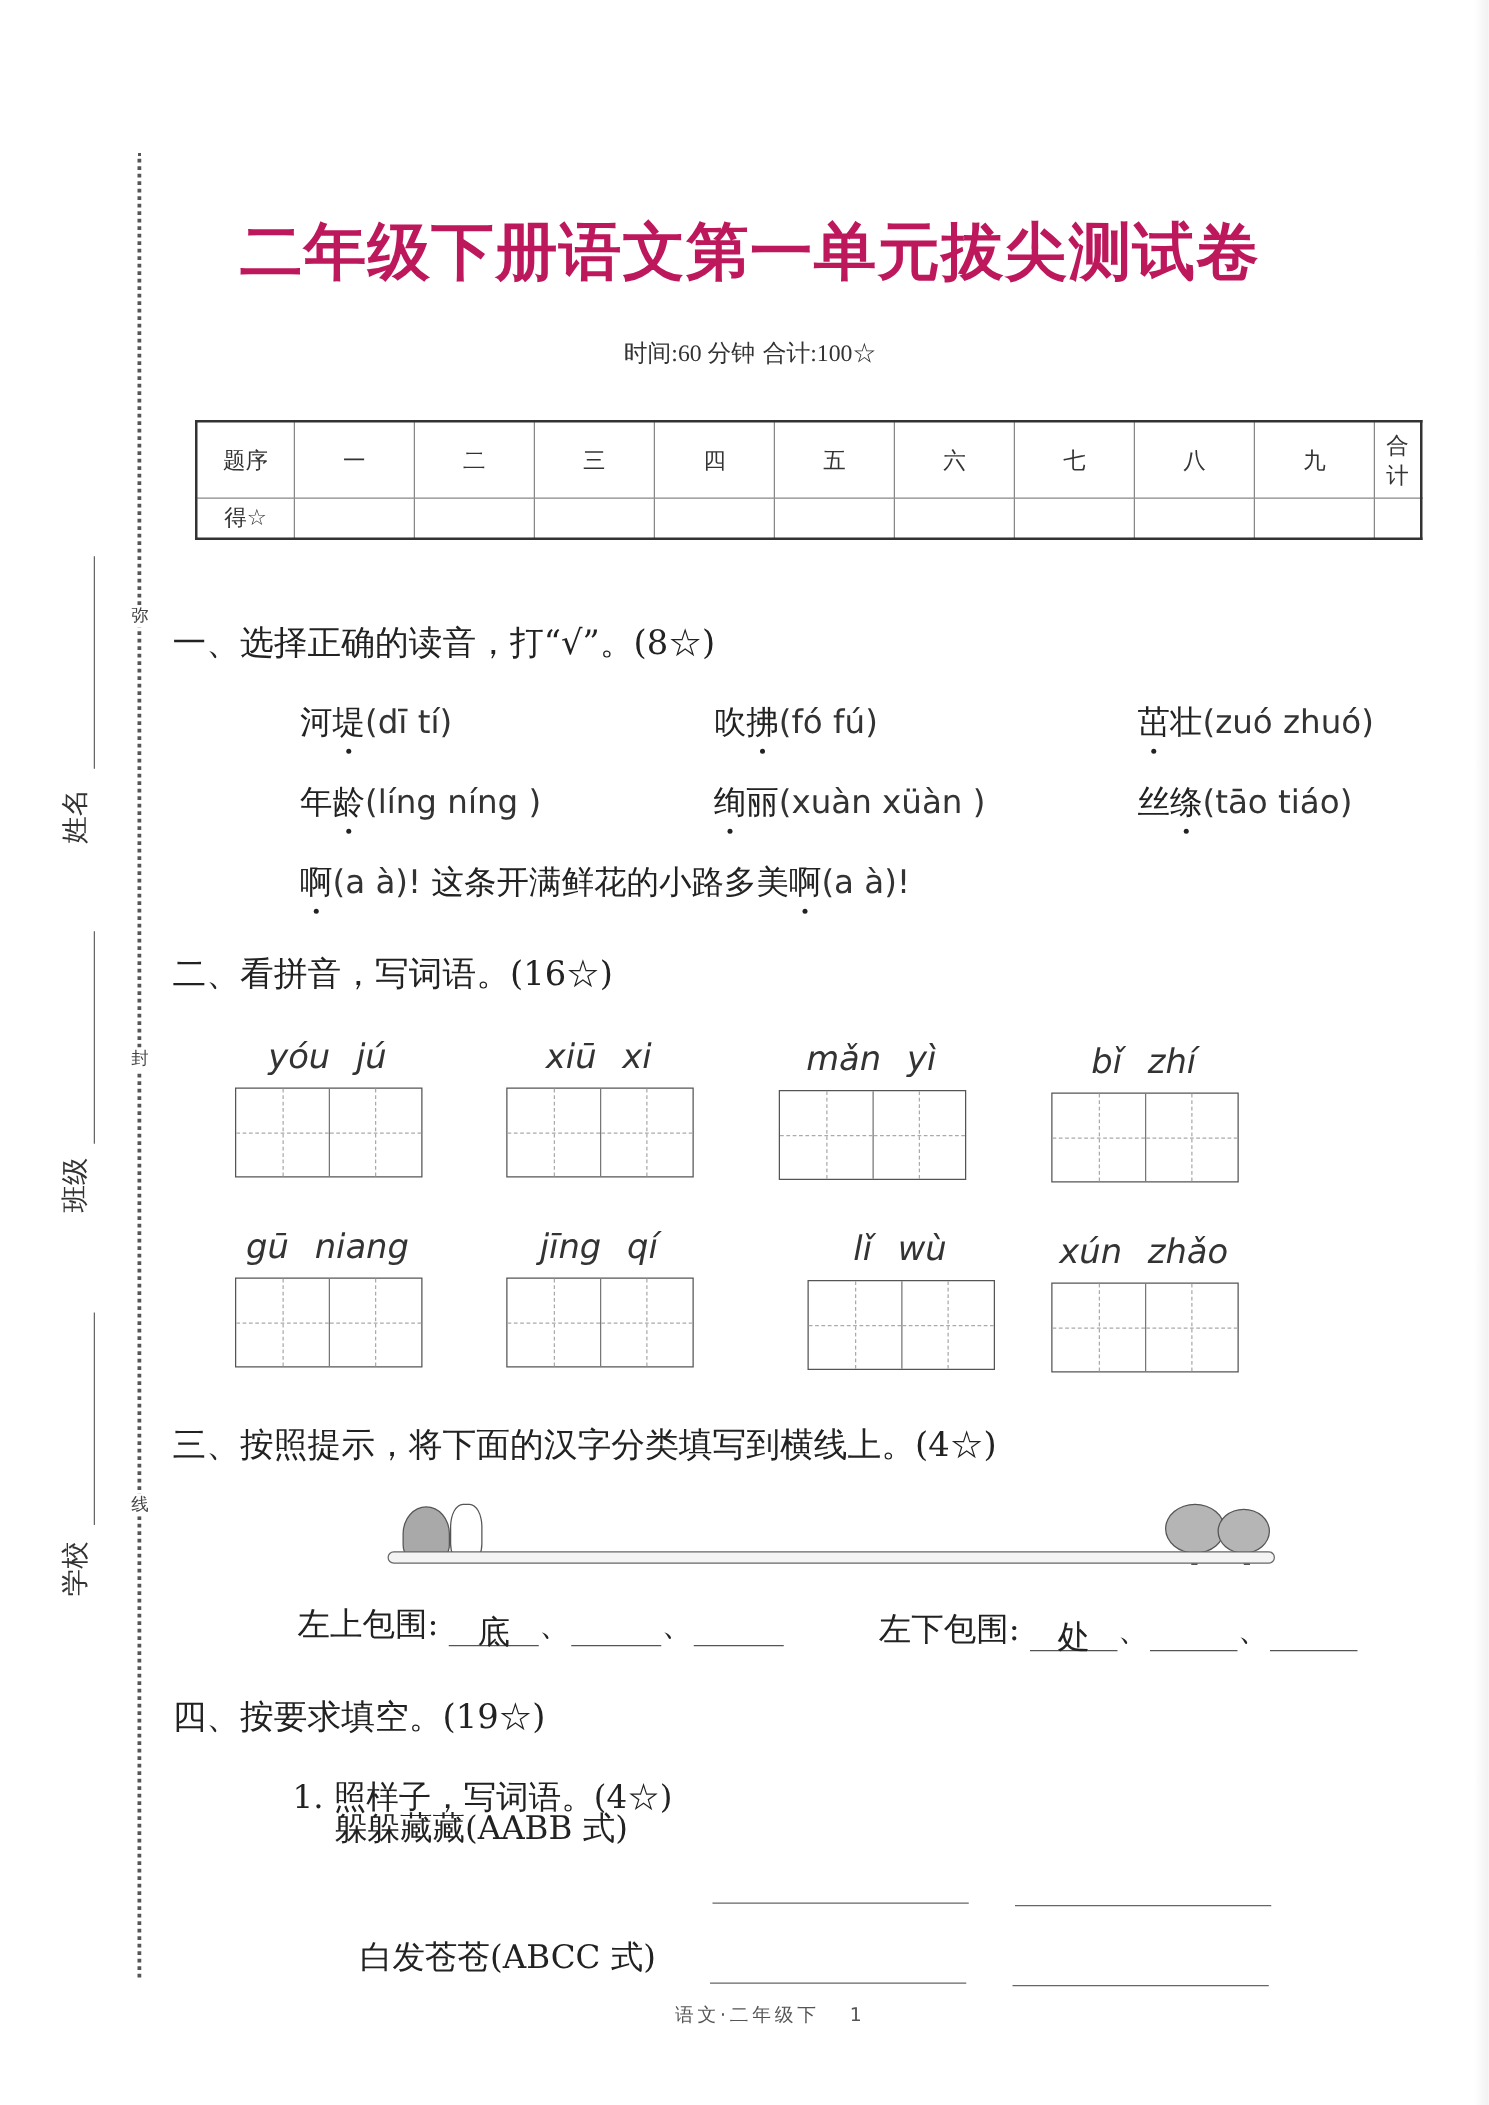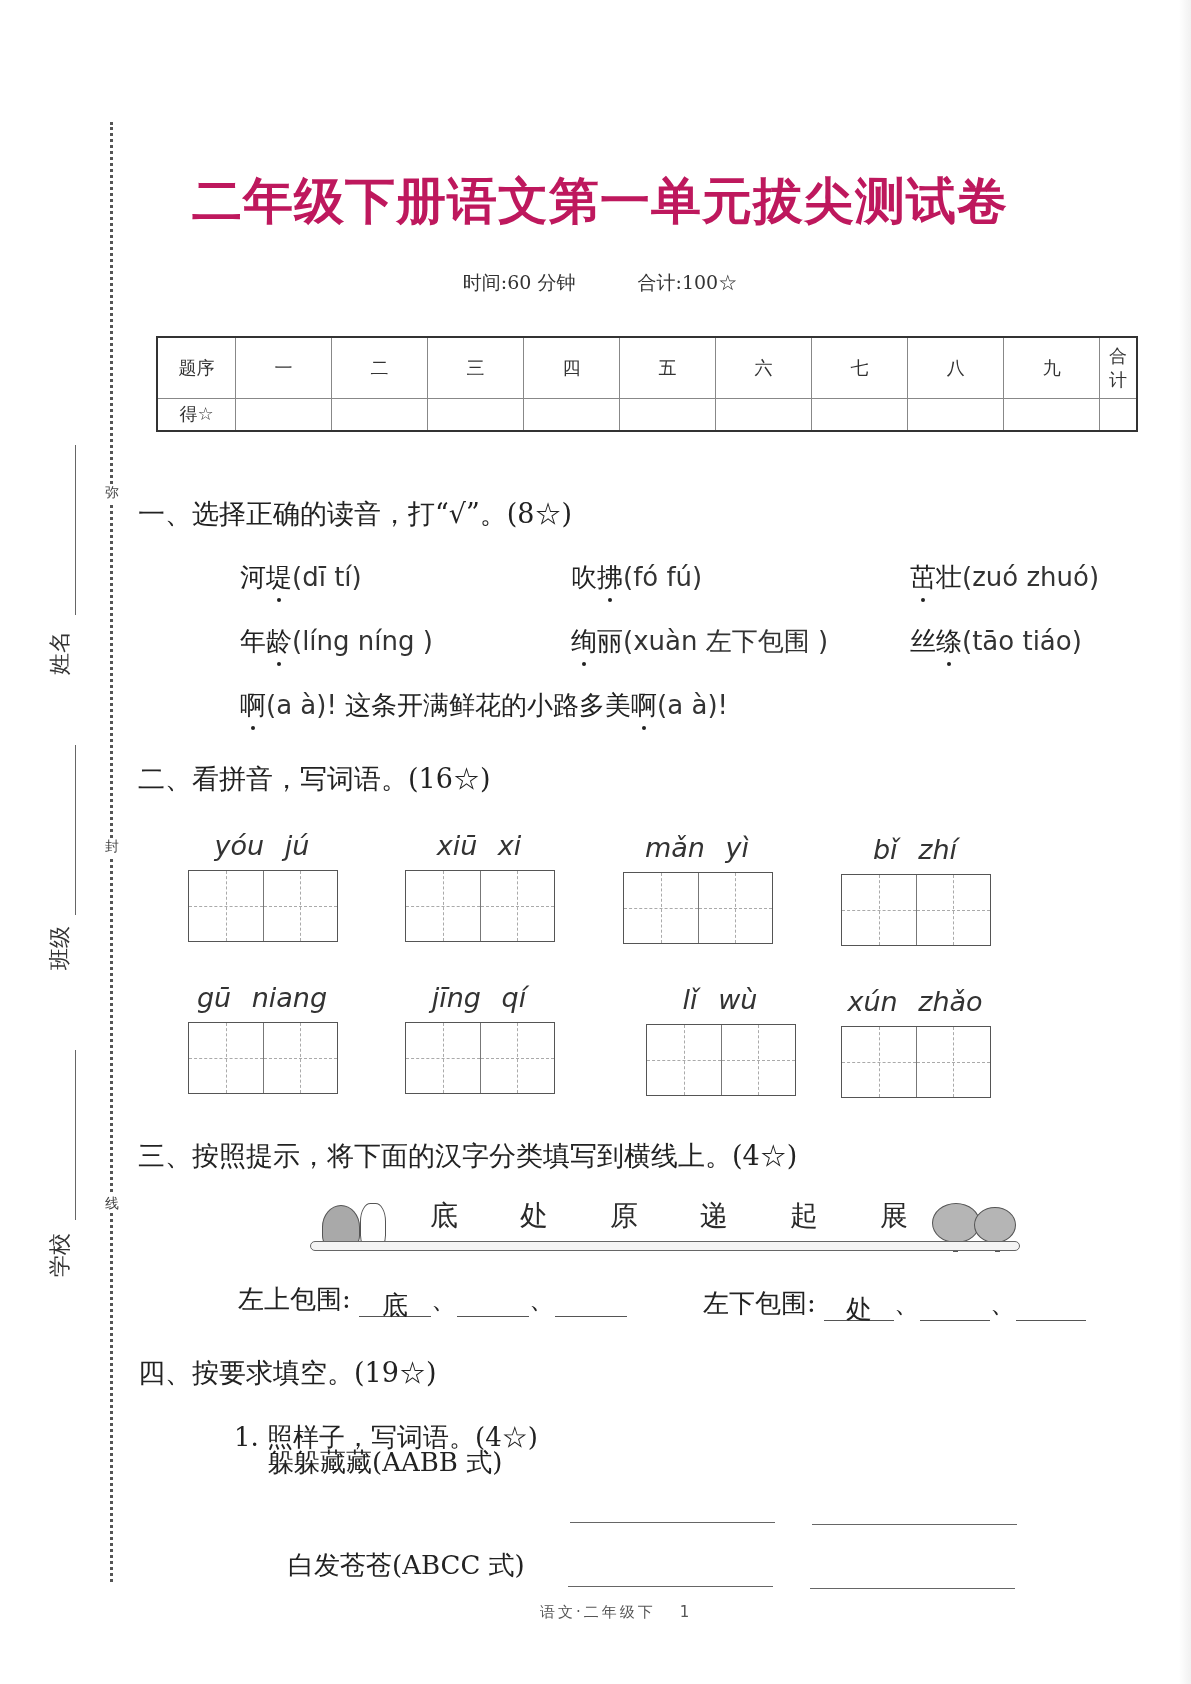--- a/index.html
+++ b/index.html
@@ -38,21 +38,21 @@
 
   .title {
     position: absolute; left: 150px; top: 168px; width: 900px; text-align: center;
     font-family: "DejaVu Sans", "Liberation Sans", sans-serif;
     font-size: 50px; font-weight: bold; letter-spacing: 1px; color: #be185d;
   }
   .subtitle {
     position: absolute; left: 150px; top: 270px; width: 900px; text-align: center;
     font-size: 19px; color: #333;
   }
-  .subtitle span { margin: 0 28px; }
+  .subtitle span { margin: 0 0; font-family: Liberation Serif, serif; }
 
   table.score {
     position: absolute; left: 156px; top: 336px; width: 982px; height: 96px;
     border-collapse: collapse; border: 2px solid #333;
     font-family: "DejaVu Sans", sans-serif; font-size: 18px; color: #333;
   }
   table.score td { border: 1px solid #888; text-align: center; width: 9.8%; }
   table.score td:first-child { width: 8%; }
 
   .section-head {
@@ -185,21 +185,21 @@
 <div class="row" style="left:523px;top:560px">
   <span>吹</span><span class="dot">拂</span><span class="py">(fó   fú)</span>
 </div>
 <div class="row" style="left:862px;top:560px">
   <span class="dot">茁</span><span>壮</span><span class="py">(zuó   zhuó)</span>
 </div>
 <div class="row" style="left:192px;top:624px">
   <span>年</span><span class="dot">龄</span><span class="py">(líng   níng )</span>
 </div>
 <div class="row" style="left:523px;top:624px">
-  <span class="dot">绚</span><span>丽</span><span class="py">(xuàn   左下包围 )</span>
+  <span class="dot">绚</span><span>丽</span><span class="py">(xuàn   xüàn )</span>
 </div>
 <div class="row" style="left:862px;top:624px">
   <span>丝</span><span class="dot">绦</span><span class="py">(tāo   tiáo)</span>
 </div>
 <div class="row" style="left:192px;top:688px">
   <span class="dot">啊</span><span class="py">(a   à)!</span>
   <span>这条开满鲜花的小路多美</span><span class="dot">啊</span><span class="py">(a   à)!</span>
 </div>
 
 <div class="section-head" style="top:761px">二、看拼音，写词语。(16☆)</div>
@@ -259,23 +259,20 @@
       <div class="cell"></div>
       <div class="cell"></div>
     </div>
 </div>
 
 <div class="section-head" style="top:1138px">三、按照提示，将下面的汉字分类填写到横线上。(4☆)</div>
 
 <div class="banner">
   <div class="hedgehog"></div>
   <div class="rabbit"></div>
-  <div class="chars">
-    <span>底</span><span>处</span><span>原</span><span>递</span><span>起</span><span>展</span>
-  </div>
   <div class="tree" style="left:622px"></div>
   <div class="tree" style="left:664px;width:40px;height:34px"></div>
   <div class="ground"></div>
 </div>
 
 <div class="row" style="left:190px;top:1282px">
   <span>左上包围:</span>
   <span class="blank" style="width:72px;text-align:center">底</span><span>、</span><span class="blank" style="width:72px"></span><span>、</span><span class="blank" style="width:72px"></span>
 </div>
 <div class="row" style="left:655px;top:1286px">

